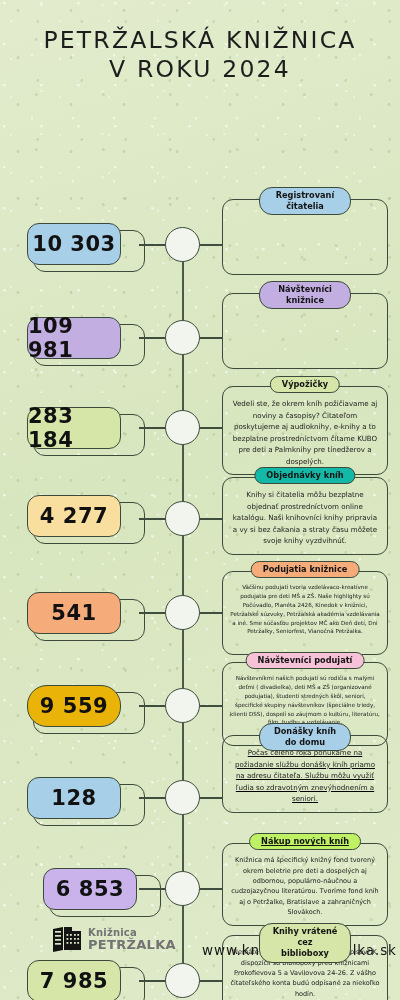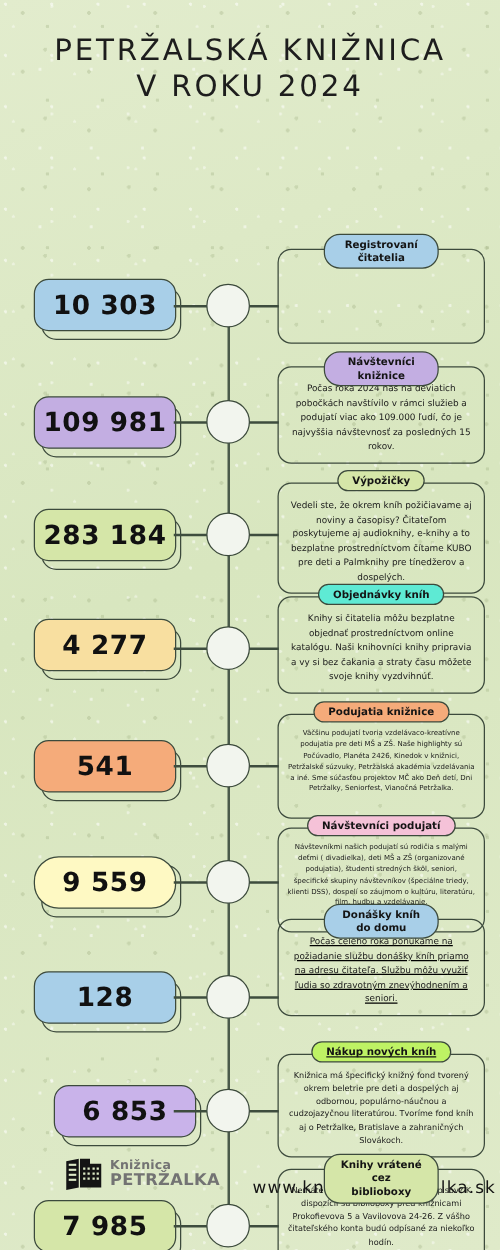--- a/index.html
+++ b/index.html
@@ -76,21 +76,21 @@
   .numshadow {
     position: absolute;
     left: 6px; top: 7px;
     width: 112px; height: 42px;
     border: 1.4px solid #3c4a3c;
     border-radius: 12px;
     background: transparent;
   }
   .numchip {
     position: relative;
-    width: 114px; height: 42px;
+    width: 94px; height: 42px;
     border: 1.4px solid #3c4a3c;
     border-radius: 12px;
     display: flex; align-items: center; justify-content: center;
     font-size: 21px;
     font-weight: bold;
     color: #111;
     letter-spacing: .5px;
   }
 
   
@@ -200,21 +200,20 @@
         <div class="numwrap" style="top: 230px;">
           <div class="numshadow"></div>
           <div class="numchip" style="background: rgb(195, 174, 226);">109 981</div>
         </div>
         <div class="dot" style="top: 233px;"></div>
         <div class="card" style="top: 206px; min-height: 76px;">
           <div class="pill two-line" style="background: rgb(195, 174, 226);">
             <div>Návštevníci</div>
             <div>knižnice</div>
           </div>
-          <div class="card-body ">Počas roka 2024 nás na deviatich pobočkách navštívilo v rámci služieb a podujatí viac ako 109.000 ľudí, čo je najvyššia návštevnosť za posledných 15 rokov.</div>
         </div>
       </div>
       <div class="row">
         <div class="conn-left" style="left: 139px; top: 340px; width: 27px;"></div>
         <div class="conn-right" style="left: 199px; top: 340px; width: 24px;"></div>
         <div class="numwrap" style="top: 320px;">
           <div class="numshadow"></div>
           <div class="numchip" style="background: rgb(213, 230, 168);">283 184</div>
         </div>
         <div class="dot" style="top: 323px;"></div>
@@ -227,21 +226,21 @@
       </div>
       <div class="row">
         <div class="conn-left" style="left: 139px; top: 431px; width: 27px;"></div>
         <div class="conn-right" style="left: 199px; top: 431px; width: 24px;"></div>
         <div class="numwrap" style="top: 408px;">
           <div class="numshadow"></div>
           <div class="numchip" style="background: rgb(248, 223, 160);">4 277</div>
         </div>
         <div class="dot" style="top: 414px;"></div>
         <div class="card" style="top: 390px; min-height: 78px;">
-          <div class="pill" style="background: #5eead4;">
+          <div class="pill" style="background: #14b8a6;">
             <div>Objednávky kníh</div>
           </div>
           <div class="card-body ">Knihy si čitatelia môžu bezplatne objednať prostredníctvom online katalógu. Naši knihovníci knihy pripravia a vy si bez čakania a straty času môžete svoje knihy vyzdvihnúť.</div>
         </div>
       </div>
       <div class="row">
         <div class="conn-left" style="left: 139px; top: 525px; width: 27px;"></div>
         <div class="conn-right" style="left: 199px; top: 525px; width: 24px;"></div>
         <div class="numwrap" style="top: 505px;">
           <div class="numshadow"></div>
@@ -253,21 +252,21 @@
             <div>Podujatia knižnice</div>
           </div>
           <div class="card-body tiny">Väčšinu podujatí tvoria vzdelávaco-kreatívne podujatia pre deti MŠ a ZŠ. Naše highlighty sú Počúvadlo, Planéta 2426, Kinedok v knižnici, Petržalské súzvuky, Petržalská akadémia vzdelávania a iné. Sme súčasťou projektov MČ ako Deň detí, Dni Petržalky, Seniorfest, Vianočná Petržalka.</div>
         </div>
       </div>
       <div class="row">
         <div class="conn-left" style="left: 139px; top: 618px; width: 27px;"></div>
         <div class="conn-right" style="left: 199px; top: 618px; width: 24px;"></div>
         <div class="numwrap" style="top: 598px;">
           <div class="numshadow"></div>
-          <div class="numchip" style="background: #fef9c3; border-radius: 20px;">9 559</div>
+          <div class="numchip" style="background: #eab308; border-radius: 20px;">9 559</div>
         </div>
         <div class="dot" style="top: 601px;"></div>
         <div class="card" style="top: 575px; min-height: 84px;">
           <div class="pill" style="background: rgb(245, 194, 216);">
             <div>Návštevníci podujatí</div>
           </div>
           <div class="card-body tiny">Návštevníkmi našich podujatí sú rodičia s malými deťmi ( divadielka), deti MŠ a ZŠ (organizované podujatia), študenti stredných škôl, seniori, špecifické skupiny návštevníkov (špeciálne triedy, klienti DSS), dospelí so záujmom o kultúru, literatúru, film, hudbu a vzdelávanie.</div>
         </div>
       </div>
       <div class="row">

